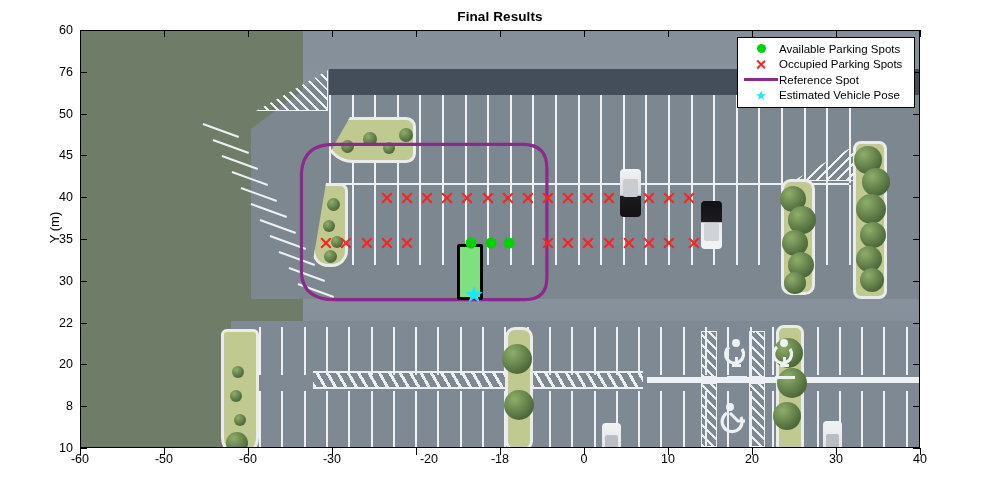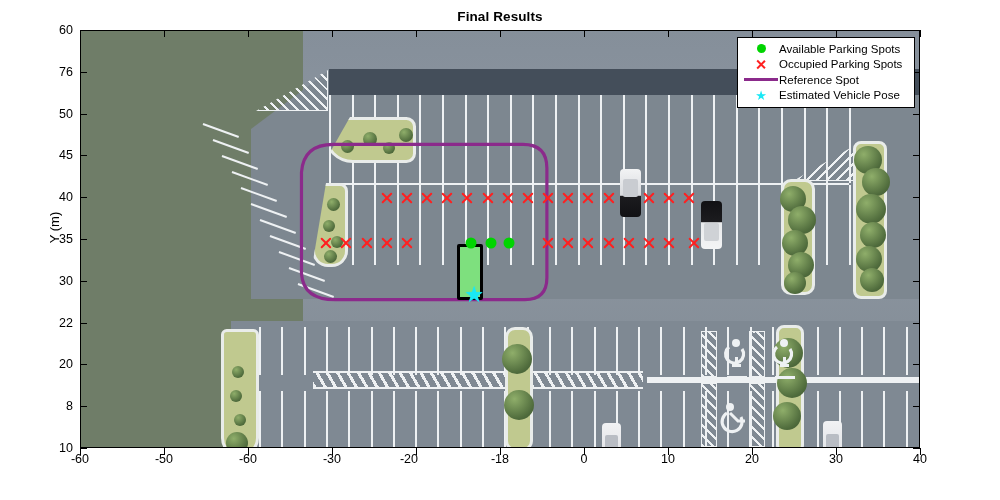--- a/index.html
+++ b/index.html
@@ -480,21 +480,21 @@
       <div class="xtickmark t" style="left: 80px;"></div>
       <div class="xtick" style="left: 164px;">-50</div>
       <div class="xtickmark" style="left: 164px;"></div>
       <div class="xtickmark t" style="left: 164px;"></div>
       <div class="xtick" style="left: 248px;">-60</div>
       <div class="xtickmark" style="left: 248px;"></div>
       <div class="xtickmark t" style="left: 248px;"></div>
       <div class="xtick" style="left: 332px;">-30</div>
       <div class="xtickmark" style="left: 332px;"></div>
       <div class="xtickmark t" style="left: 332px;"></div>
-      <div class="xtick" style="left: 409px;">-20</div>
+      <div class="xtick" style="left: 429px;">-20</div>
       <div class="xtickmark" style="left: 416px;"></div>
       <div class="xtickmark t" style="left: 416px;"></div>
       <div class="xtick" style="left: 500px;">-18</div>
       <div class="xtickmark" style="left: 500px;"></div>
       <div class="xtickmark t" style="left: 500px;"></div>
       <div class="xtick" style="left: 584px;">0</div>
       <div class="xtickmark" style="left: 584px;"></div>
       <div class="xtickmark t" style="left: 584px;"></div>
       <div class="xtick" style="left: 668px;">10</div>
       <div class="xtickmark" style="left: 668px;"></div>

